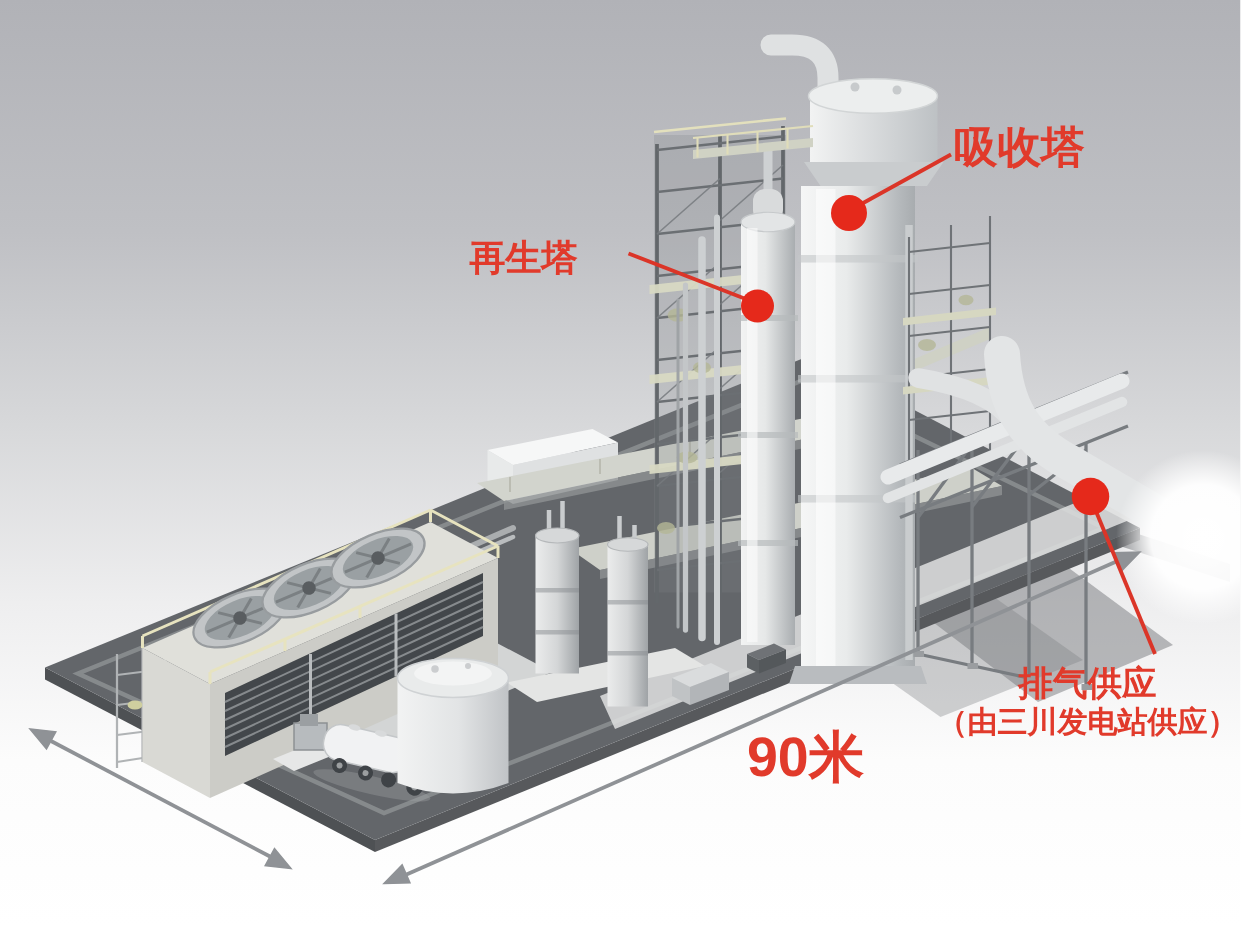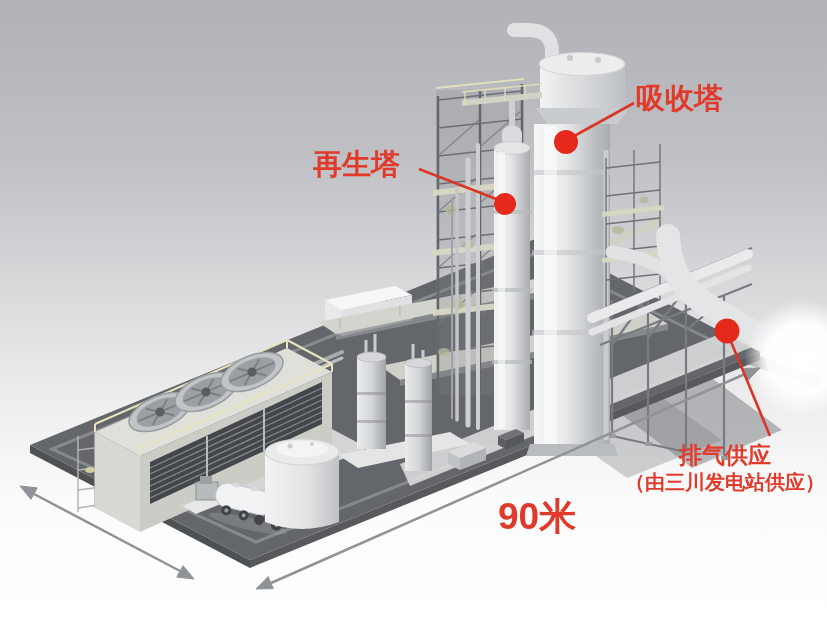--- a/index.html
+++ b/index.html
@@ -4,25 +4,25 @@
 <style>
   html,body{margin:0;padding:0;background:#ffffff;}
   #stage{
     position:relative;width:827px;height:618px;overflow:hidden;
     font-family:"Liberation Sans",sans-serif;
     background:linear-gradient(180deg,#b1b2b7 0%,#bfc0c4 25%,#d6d7d9 45%,#eeeeef 65%,#fcfcfc 82%,#ffffff 100%);
   }
   #stage svg{position:absolute;left:0;top:0;}
   .ann{position:absolute;color:#e13a2b;font-weight:bold;white-space:nowrap;}
   .ann-absorber{left:636px;top:79px;font-size:29px;}
-  .ann-regenerator{left:313px;top:145px;font-size:29px;}
+  .ann-regenerator{left:313px;top:156px;font-size:24px;}
   .ann-exhaust{left:605px;top:442px;width:240px;text-align:center;line-height:27px;}
   .ann-exhaust .l1{font-size:23px;display:block;}
   .ann-exhaust .l2{font-size:20px;display:block;}
-  .ann-len{left:498px;top:492px;font-size:37px;}
+  .ann-len{left:498px;top:480px;font-size:37px;}
   .ann-wid{left:31px;top:521px;font-size:37px;}
 </style>
 </head>
 <body>
 
 <div id="stage">
 <svg width="827" height="618" viewBox="0 0 827 618">
   <defs>
     <linearGradient id="tankGrad" x1="0" y1="0" x2="1" y2="0">
       <stop offset="0" stop-color="#f2f3f3"></stop>

